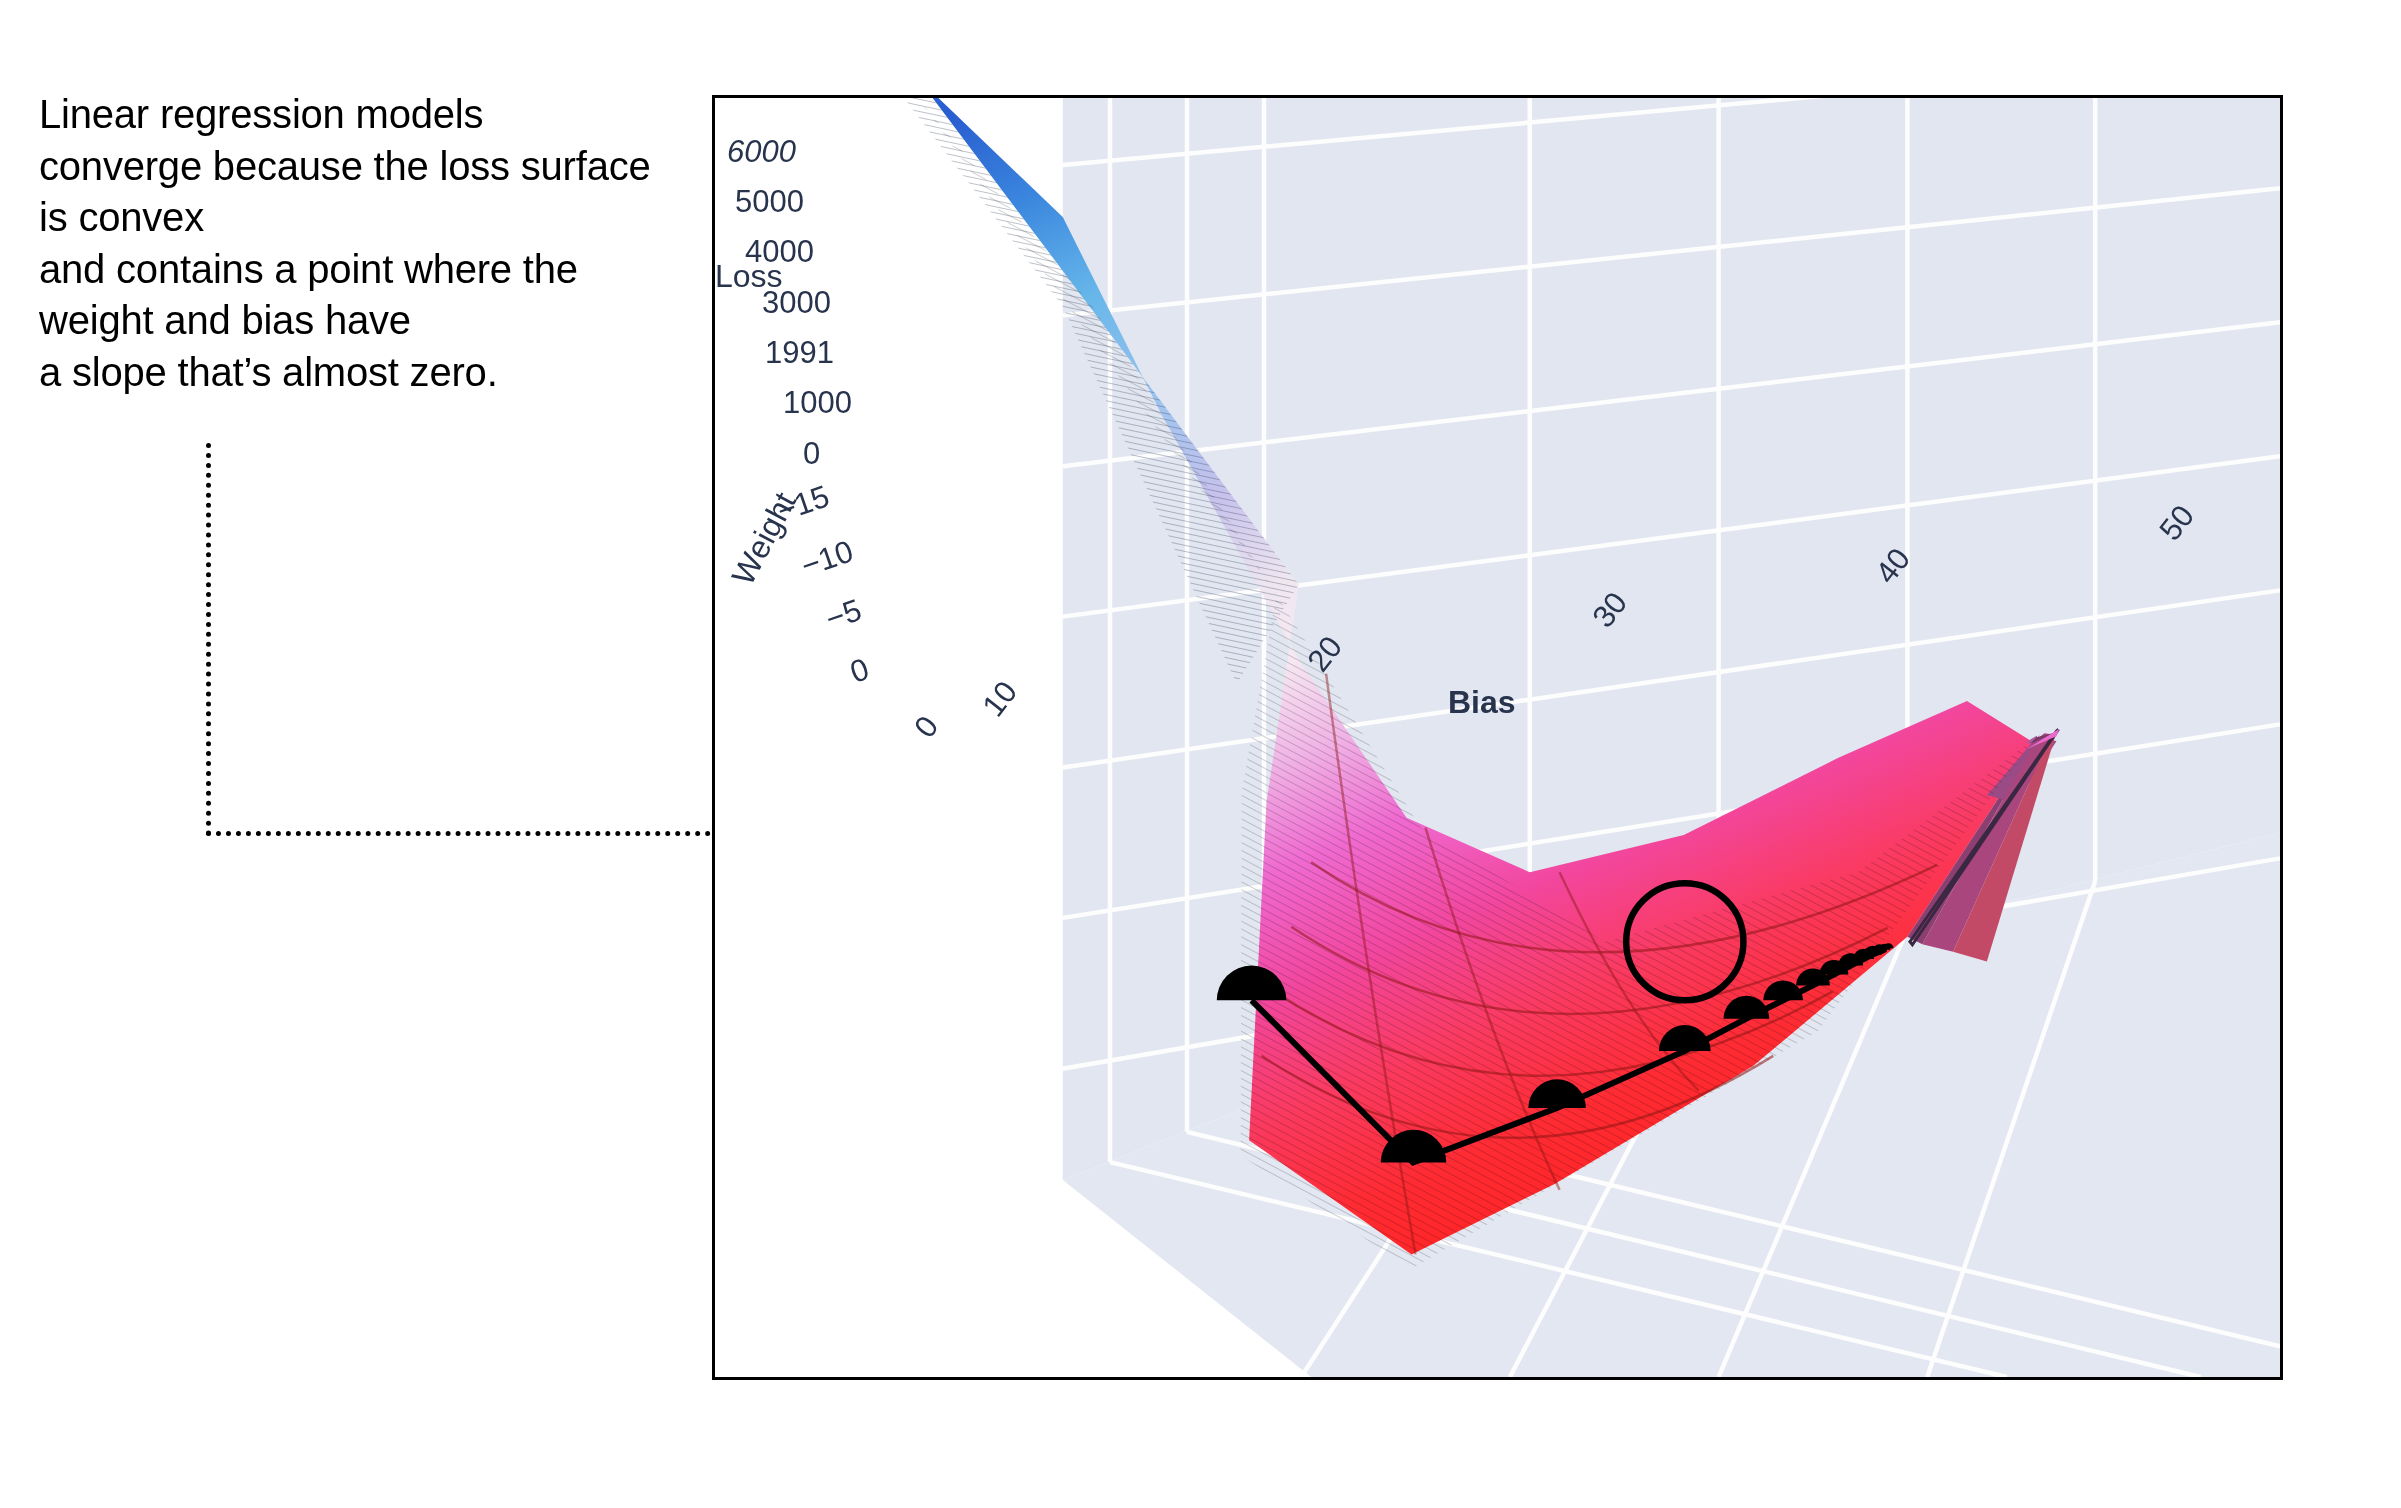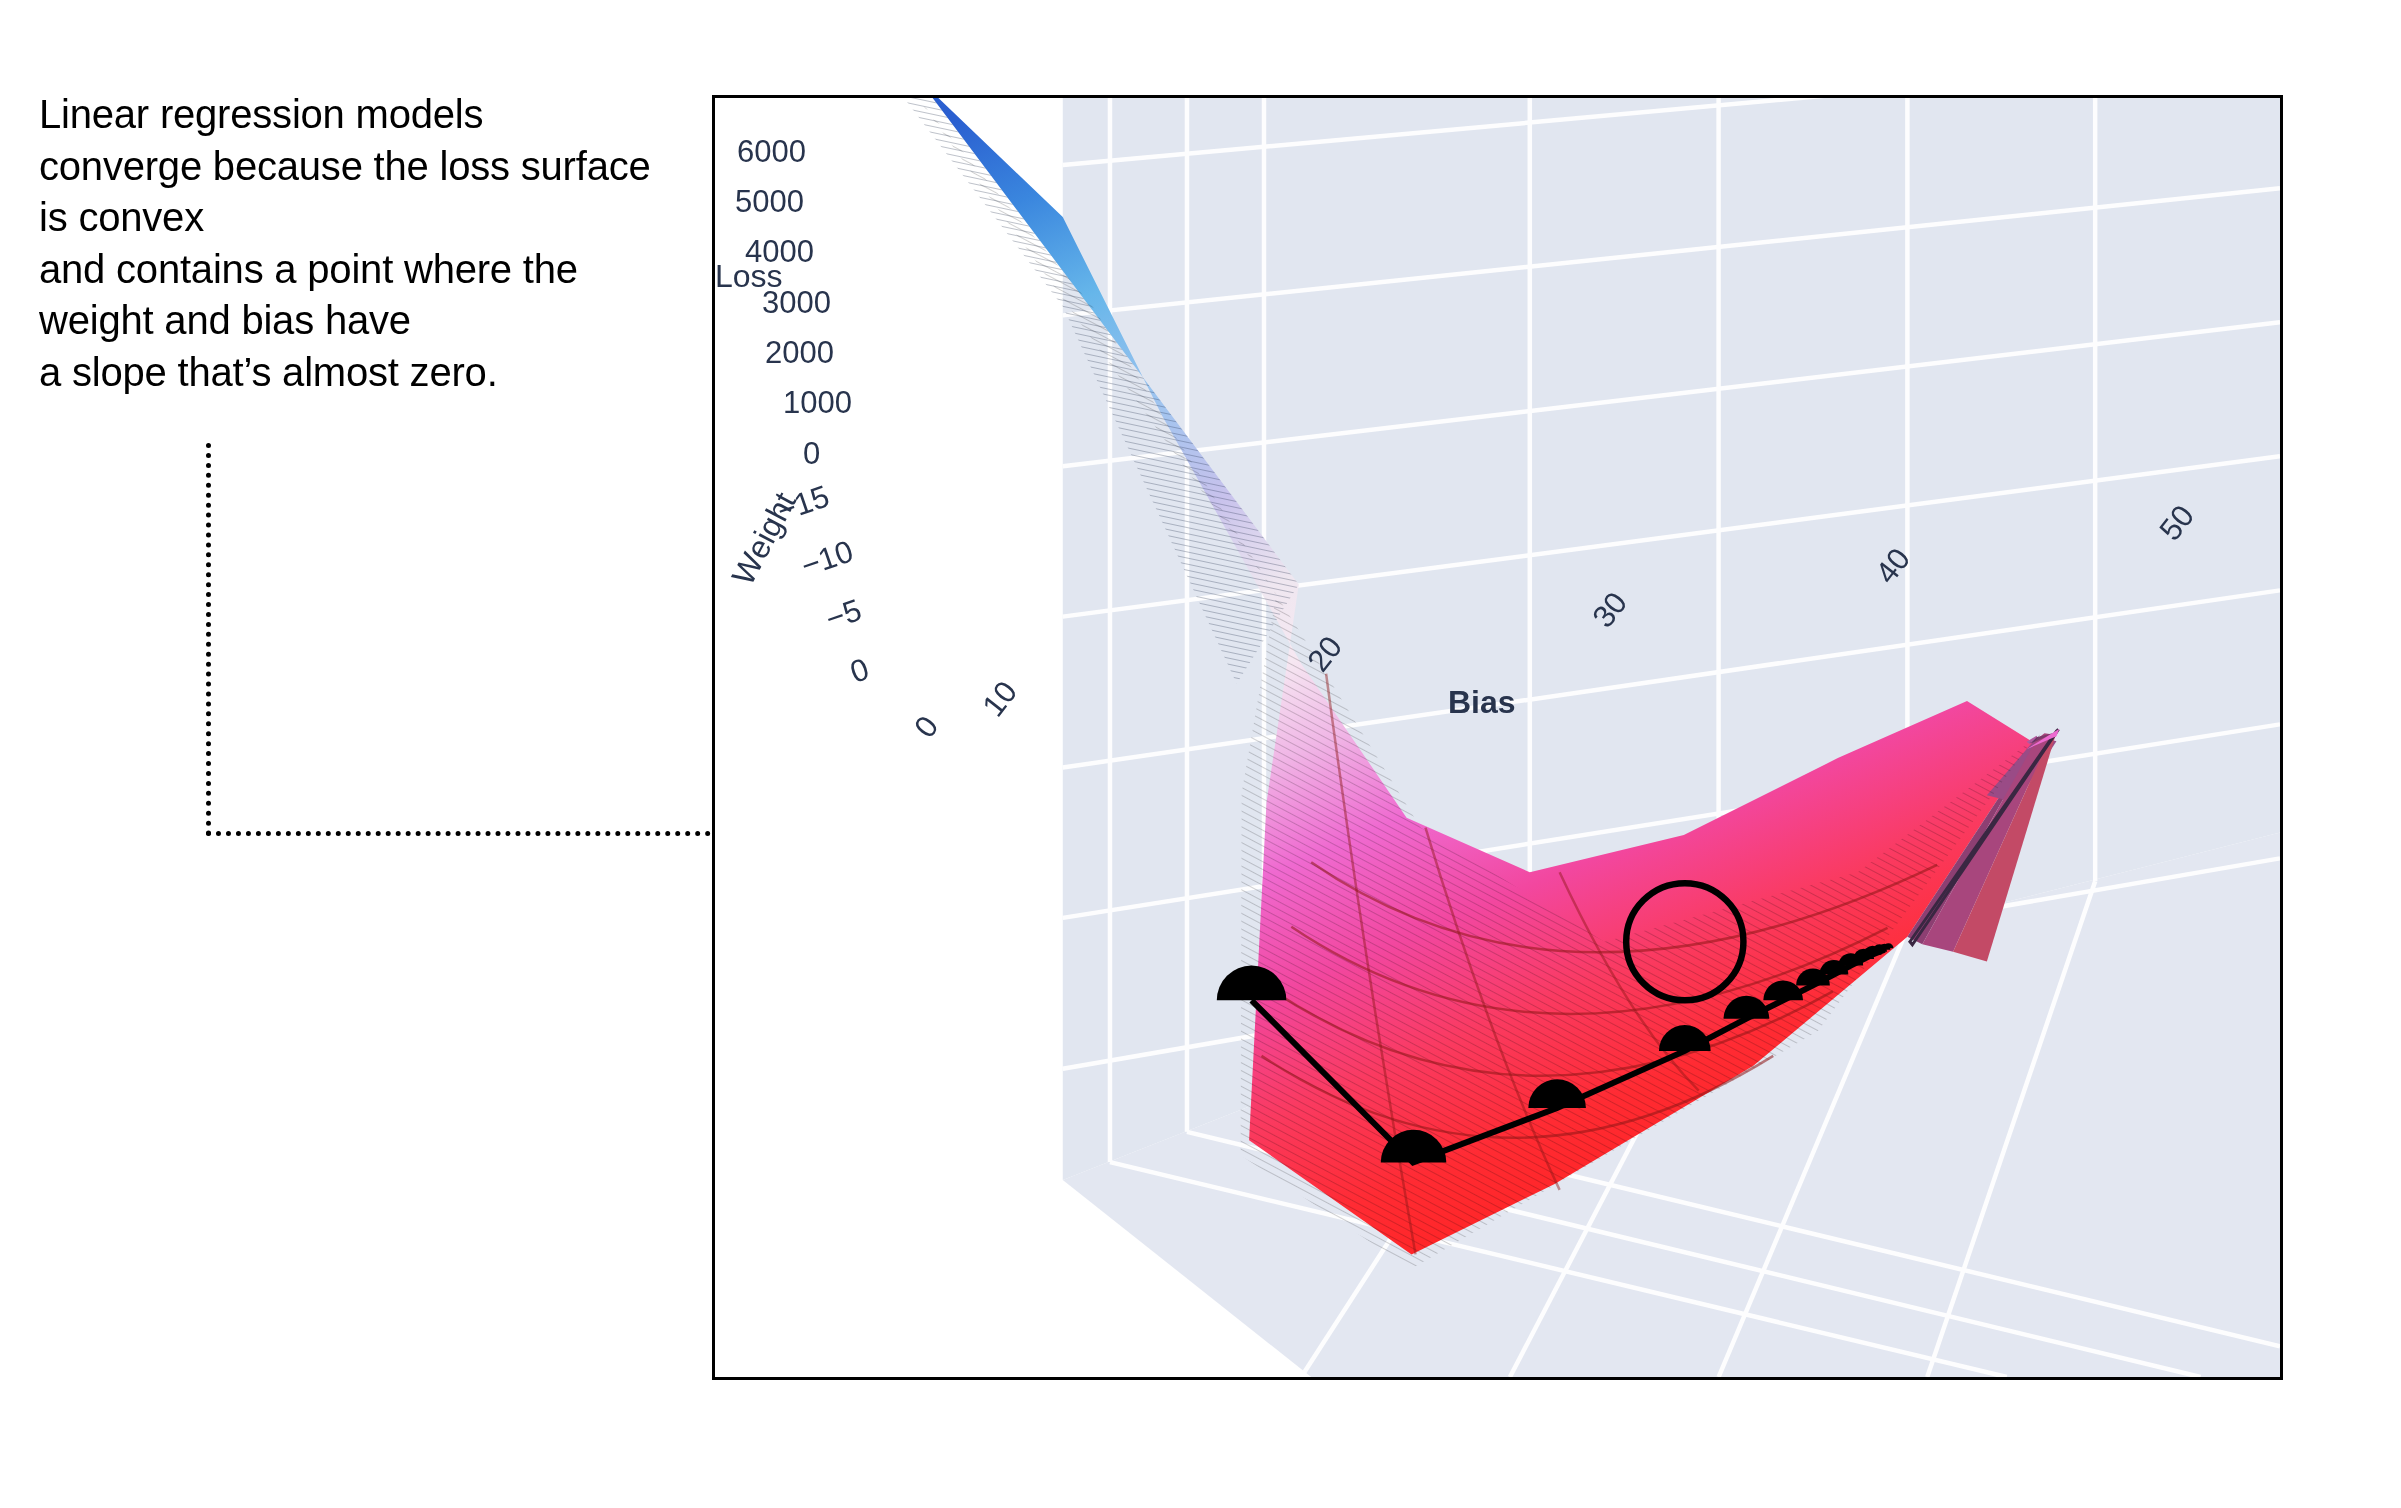--- a/index.html
+++ b/index.html
@@ -223,25 +223,25 @@
         <path d="M2312 1726 a18 18 0 0 1 36 0 z"></path>
         <path d="M2329 1720 a15 15 0 0 1 30 0 z"></path>
         <path d="M2342 1716 a12 12 0 0 1 24 0 z"></path>
         <path d="M2352 1713 a10 10 0 0 1 20 0 z"></path>
       </g>
     </g>
 
     <circle cx="1952" cy="1700" r="118" fill="none" stroke="#000000" stroke-width="13"></circle>
   </svg>
 
-  <div class="tick z-tick" style="left:22px;  top:36px;">6000</div>
+  <div class="tick z-tick" style="left:12px;  top:36px;font-style:italic;">6000</div>
   <div class="tick z-tick" style="left:20px;  top:86px;">5000</div>
   <div class="tick z-tick" style="left:30px;  top:136px;text-align:center;">4000</div>
   <div class="tick z-tick" style="left:41px;  top:187px;margin-left:6px;">3000</div>
-  <div class="tick z-tick" style="left:50px; top:237px;">2000</div>
+  <div class="tick z-tick" style="left:50px; top:237px;">1991</div>
   <div class="tick z-tick" style="left:60px; top:287px;margin-left:8px;">1000</div>
   <div class="tick z-tick" style="left:88px; top:338px;">0</div>
 
   <div class="axis-title" style="left:0; top:160px;">Loss</div>
 
   <div class="tick" style="left:62px; top:388px; transform:rotate(-19deg);">−15</div>
   <div class="tick" style="left:86px; top:443px; transform:rotate(-19deg);">−10</div>
   <div class="tick" style="left:111px; top:499px; transform:rotate(-19deg);">−5</div>
   <div class="tick" style="left:136px; top:555px; transform:rotate(-19deg);">0</div>
 

